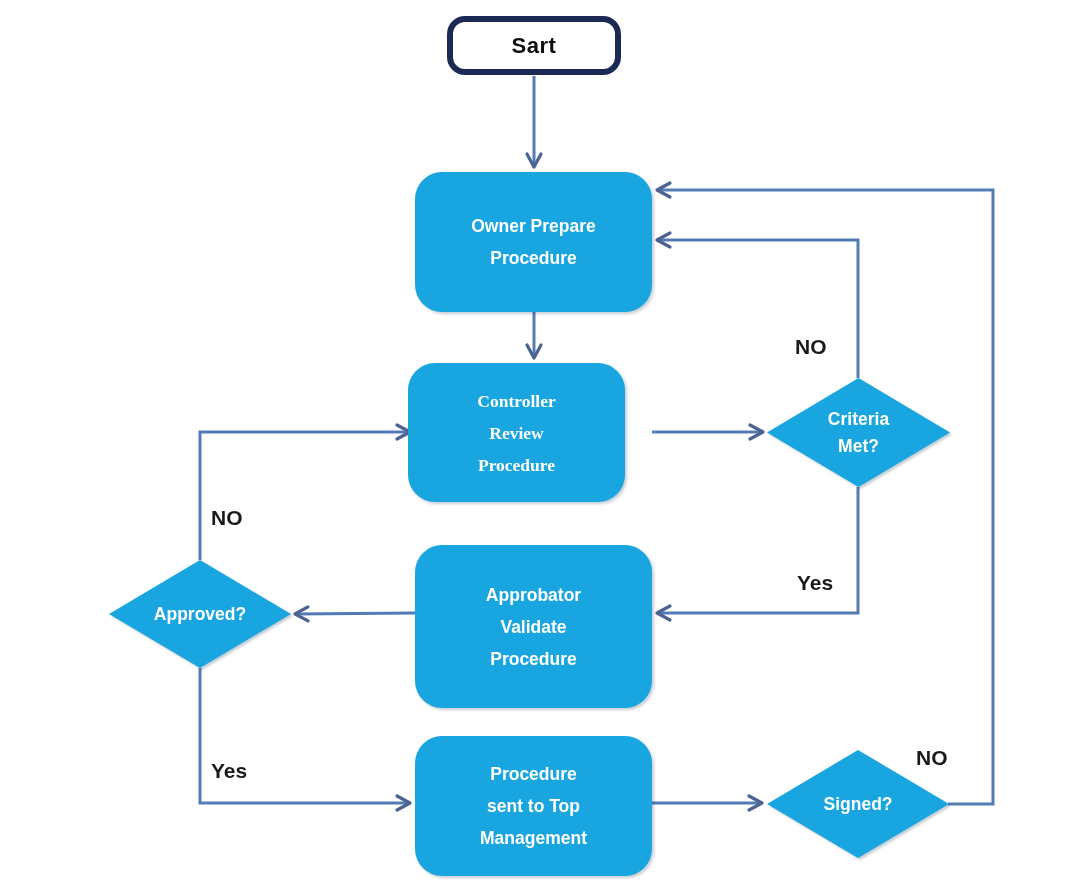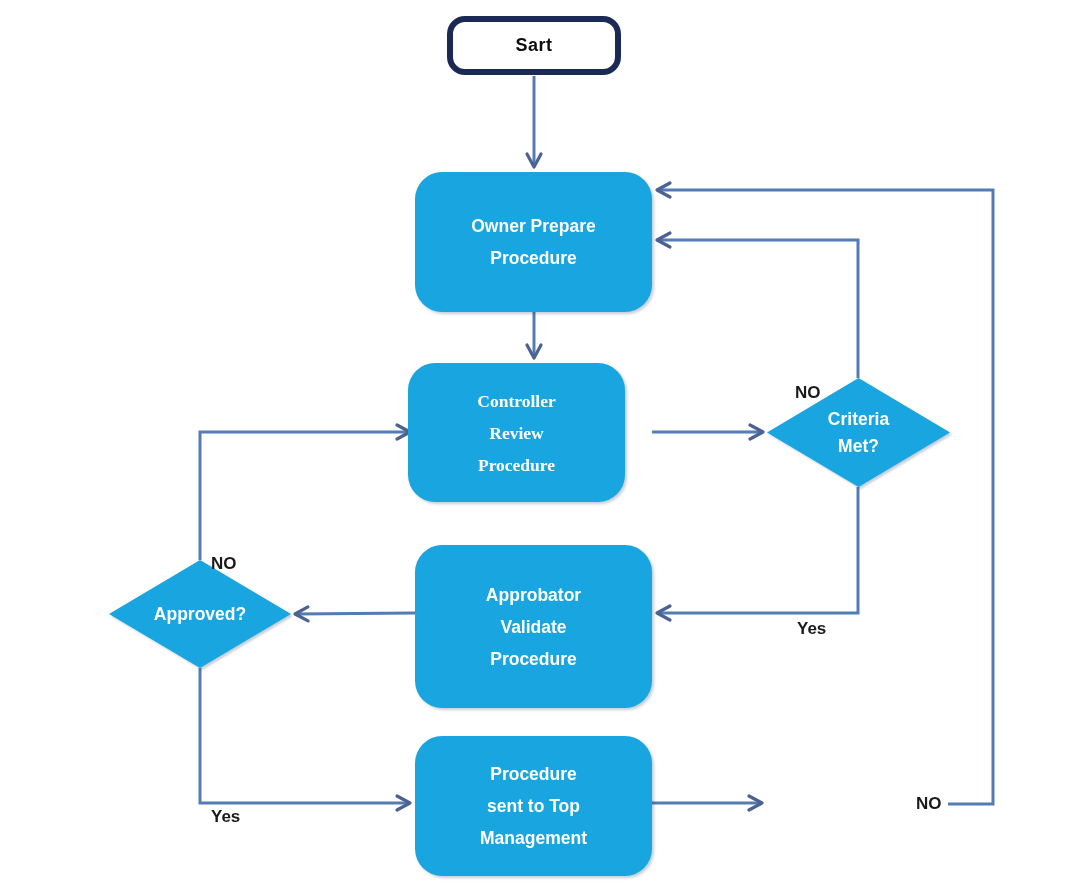--- a/index.html
+++ b/index.html
@@ -39,21 +39,21 @@
     white-space:pre-line;
     font-weight:bold;
     box-sizing:border-box;
     border-radius:27px;
   }
   .terminator{
     background:#ffffff;
     border:6px solid var(--start-border);
     border-radius:18px;
     color:var(--start-text);
-    font-size:18px;
+    font-size:22px;
     letter-spacing:0.5px;
   }
   .process{
     background:var(--node-fill);
     color:var(--node-text);
     font-size:17.5px;
     line-height:32px;
     box-shadow:2px 2px 3px rgba(30,60,90,0.25);
   }
   .decision{
@@ -64,23 +64,22 @@
     clip-path:polygon(50% 0, 100% 50%, 50% 100%, 0 50%);
   }
   .decision-wrap{
     position:absolute;
     filter:drop-shadow(2px 2px 1px rgba(30,60,90,0.25));
   }
   .decision-wrap .decision{position:relative;width:100%;height:100%;}
   .edge-label{
     position:absolute;
     font-weight:bold;
-    font-size:17px;
+    font-size:21px;
     color:var(--edge-label-text);
-    margin-top:48px;
   }
   
   #n-start{left:447px;top:16px;width:174px;height:59px;}
   #n-owner{left:415px;top:172px;width:237px;height:140px;}
   #n-controller{left:408px;top:363px;width:217px;height:139px;font-family:Liberation Serif, serif;}
   #n-approbator{left:415px;top:545px;width:237px;height:163px;}
   #n-procedure{left:415px;top:736px;width:237px;height:140px;}
   #n-criteria{left:767px;top:378px;width:183px;height:109px;}
   #n-approved{left:109px;top:560px;width:182px;height:108px;}
   #n-signed{left:767px;top:750px;width:182px;height:108px;}
@@ -132,20 +131,23 @@
 
   <div id="n-criteria" class="decision-wrap">
     <div class="node decision" style="left:0;top:0;">Criteria
 Met?</div>
   </div>
 
   <div id="n-approved" class="decision-wrap">
     <div class="node decision" style="left:0;top:0;text-align:right;">Approved?</div>
   </div>
 
+  <div id="n-signed" class="decision-wrap">
+    <div class="node decision" style="left:0;top:0;">Signed?</div>
+  </div>
 
   <div id="lbl-criteria-no" class="edge-label">NO</div>
 
   <div id="lbl-criteria-yes" class="edge-label">Yes</div>
 
   <div id="lbl-approved-no" class="edge-label">NO</div>
 
   <div id="lbl-approved-yes" class="edge-label">Yes</div>
 
   <div id="lbl-signed-no" class="edge-label">NO</div>

